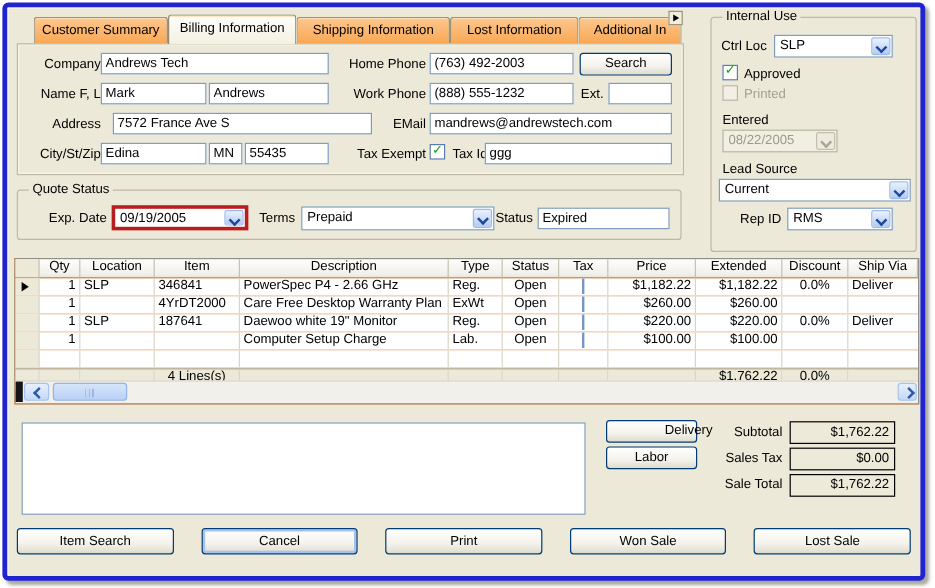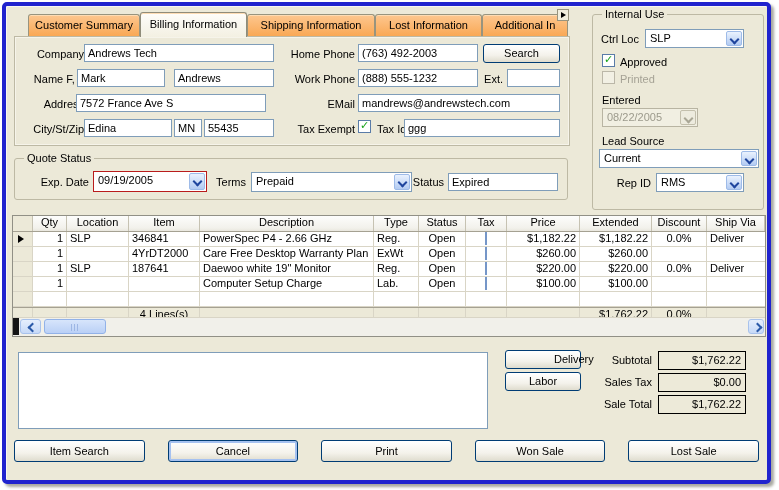--- a/index.html
+++ b/index.html
@@ -14,21 +14,21 @@
   
   input.txt,textarea.notes{position:absolute;background:#fff;border:1px solid #7F9DB9;
     font-family:inherit;font-size:11px;color:#000;padding:1px 3px;height:18px;box-sizing:border-box;outline:none;}
   textarea.notes{resize:none;padding:2px 4px;}
   
   .combo{position:absolute;background:#fff;border:1px solid #7F9DB9;height:20px;box-sizing:border-box;}
   .combo .val{position:absolute;left:4px;top:2px;right:20px;white-space:nowrap;overflow:hidden;}
   .combo .arrow{position:absolute;right:1px;top:1px;bottom:1px;width:16px;border:1px solid #9EBBE8;border-radius:2px;
      background:linear-gradient(180deg,#EAF2FE 0%,#C9DBF7 60%,#B3CBF2 100%);box-sizing:border-box;}
   .chev{position:absolute;left:4px;top:4px;width:5px;height:5px;border-right:2px solid #1F459E;border-bottom:2px solid #1F459E;transform:rotate(45deg);}
-  .combo.focused{border:1px solid #b91c1c;}
+  .combo.focused{border:3px solid #b91c1c;}
   .combo.disabled{background:#F1EFE2;border-color:#B8B4A2;}
   .combo.disabled .val{color:#9C9A8C;}
   .combo.disabled .arrow{background:#EDEBDE;border-color:#C3BFAC;}
   .combo.disabled .chev{border-color:#A9A695;}
   
   .btn{position:absolute;border:1px solid #003C74;border-radius:3px;box-sizing:border-box;
     background:linear-gradient(180deg,#FFFFFF 0%,#F4F2EB 60%,#DFDCCE 100%);
     text-align:center;line-height:17px;cursor:default;}
   
   .group{position:absolute;border:1px solid #BDB9A4;border-radius:3px;box-sizing:border-box;}
@@ -102,25 +102,25 @@
   <div class="tabscroll">
         <span class="tri"></span>
       </div>
 
   <div class="tabpanel"></div>
 
   <div class="lbl" style="left:8px;top:41px;width:70px;">Company</div>
   <input class="txt" style="left: 78px; top: 38px; width: 190px;" value="Andrews Tech">
 
   <div class="lbl" style="left:8px;top:66px;width:70px;">Name F, L</div>
-  <input class="txt" style="left: 71px; top: 63px; width: 88px;" value="Mark">
+  <input class="txt" style="left: 78px; top: 63px; width: 88px;" value="Mark">
   <input class="txt" style="left: 168px; top: 63px; width: 100px;" value="Andrews">
 
   <div class="lbl" style="left:8px;top:91px;width:70px;">Address</div>
-  <input class="txt" style="left: 70px; top: 88px; width: 190px;" value="7572 France Ave S">
+  <input class="txt" style="left: 88px; top: 88px; width: 216px;" value="7572 France Ave S">
 
   <div class="lbl" style="left:8px;top:116px;width:70px;">City/St/Zip</div>
   <input class="txt" style="left: 78px; top: 113px; width: 88px;" value="Edina">
   <input class="txt" style="left: 168px; top: 113px; width: 28px;" value="MN">
   <input class="txt" style="left: 198px; top: 113px; width: 70px;" value="55435">
 
   <div class="lbl" style="left:270px;top:41px;width:79px;">Home Phone</div>
   <input class="txt" style="left: 352px; top: 38px; width: 120px;" value="(763) 492-2003">
   <div class="btn" style="left:477px;top:38px;width:77px;height:19px;">Search</div>
 

